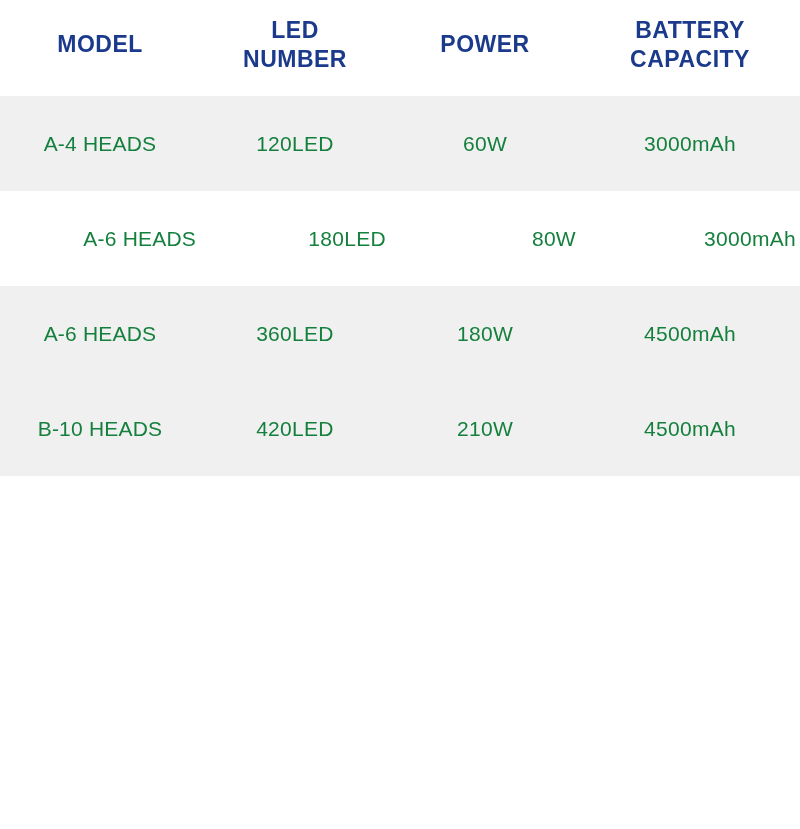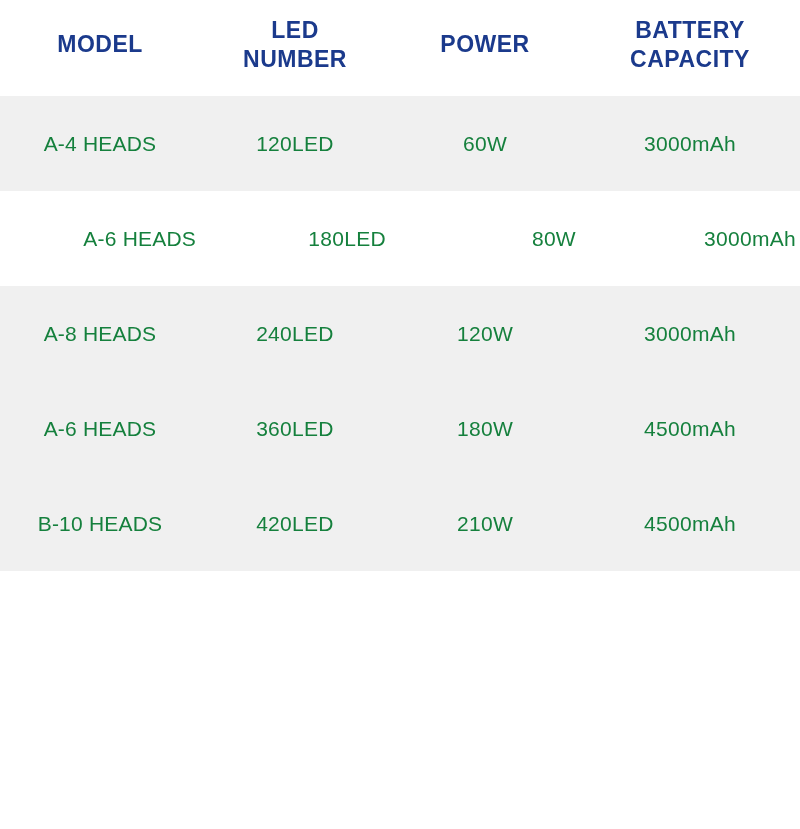--- a/index.html
+++ b/index.html
@@ -92,26 +92,20 @@
       <td>60W</td>
       <td>3000mAh</td>
     </tr>
     <tr class="plain">
       <td class="model-cell">A-6 HEADS</td>
       <td>180LED</td>
       <td>80W</td>
       <td>3000mAh</td>
     </tr>
     <tr class="shaded">
-      <td class="model-cell">A-8 HEADS</td>
-      <td>240LED</td>
-      <td>120W</td>
-      <td>3000mAh</td>
-    </tr>
-    <tr class="shaded">
       <td class="model-cell">A-6 HEADS</td>
       <td>360LED</td>
       <td>180W</td>
       <td>4500mAh</td>
     </tr>
     <tr class="shaded">
       <td class="model-cell">B-10 HEADS</td>
       <td>420LED</td>
       <td>210W</td>
       <td>4500mAh</td>

